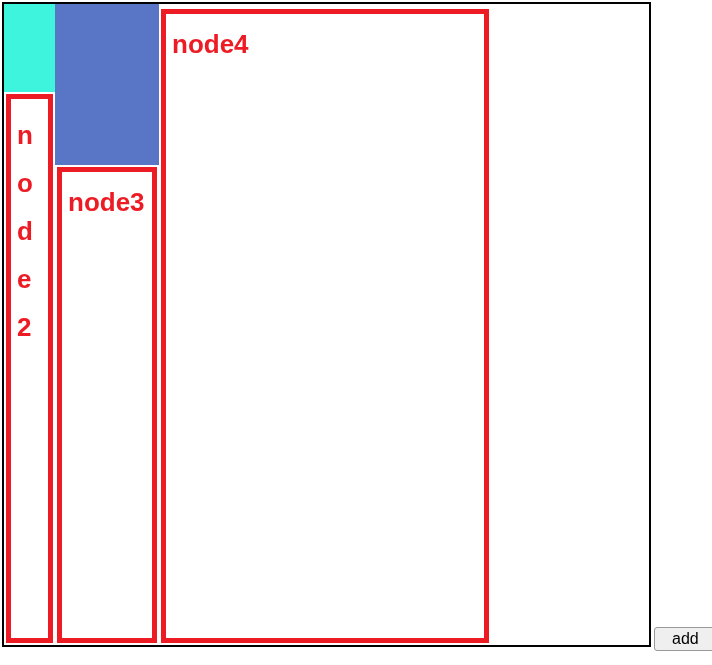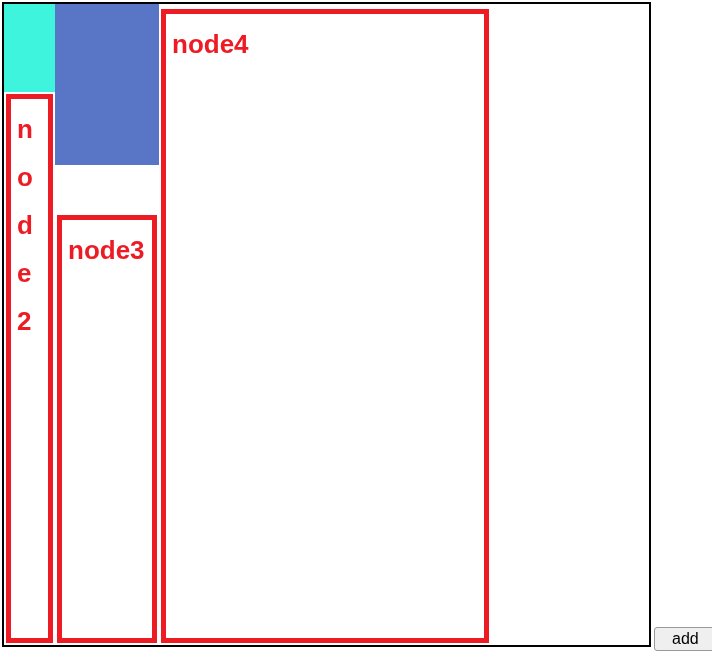--- a/index.html
+++ b/index.html
@@ -25,21 +25,21 @@
     display: flex;
     background: #ffffff;
   }
   .col {
     display: flex;
     flex-direction: column;
     box-sizing: border-box;
   }
   .col1 { width: 158px; }
   .col2 { width: 51px; }
-  .col3 { width: 104px; gap: 48px; }
+  .col3 { width: 104px; }
   .col4 { width: 332px; }
   .block { width: 100%; flex: 0 0 auto; }
   .b1 { height: 41px; }
   .b2 { height: 88px; }
   .b3 { height: 161px; }
   .node {
     flex: 1 1 auto;
     margin: 2px;
     border: 5px solid var(--node_red, #ed1c24);
     background: #ffffff;
@@ -53,20 +53,21 @@
     font-weight: bold;
     font-size: 26px;
     line-height: 48px;
     padding: 6px 16px 0 6px;
     white-space: nowrap;
     overflow: hidden;
   }
   .col2 .node-label {
     white-space: normal;
     word-break: break-all;
+    margin-top: 6px;
   }
   .add-btn {
     position: absolute;
     left: 654px;
     top: 627px;
     font-family: "Liberation Sans", sans-serif;
     font-size: 16px;
     color: var(--button_text, #000);
     background: var(--button_bg, #efefef);
     border: 1px solid var(--button_border, #999);

